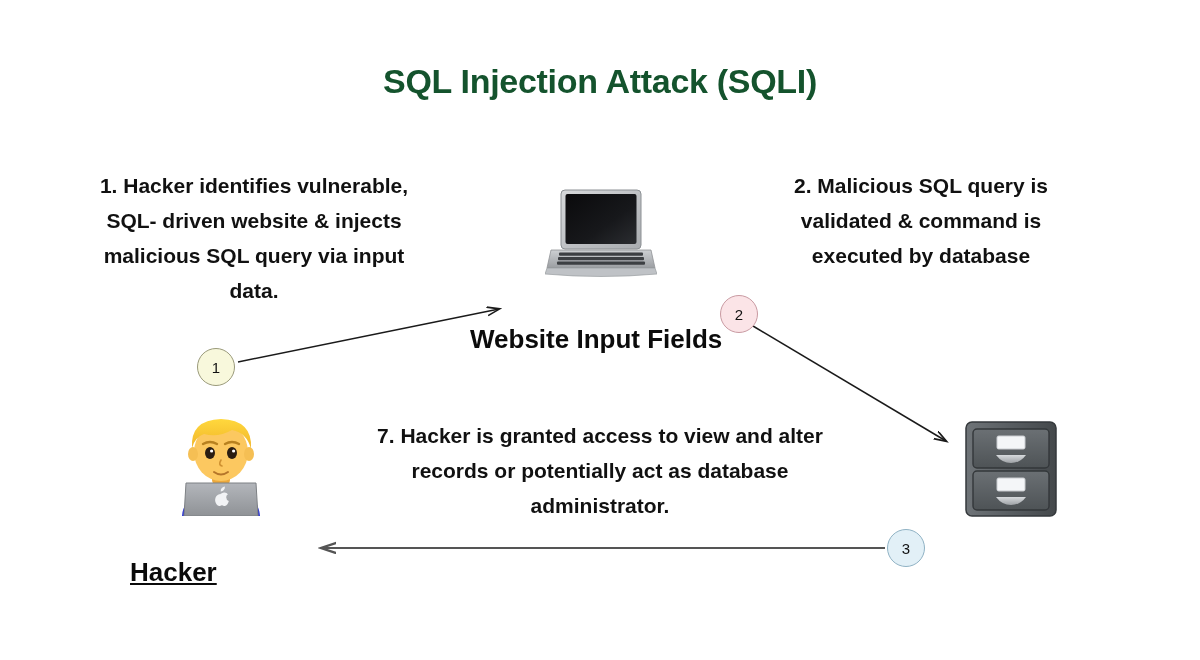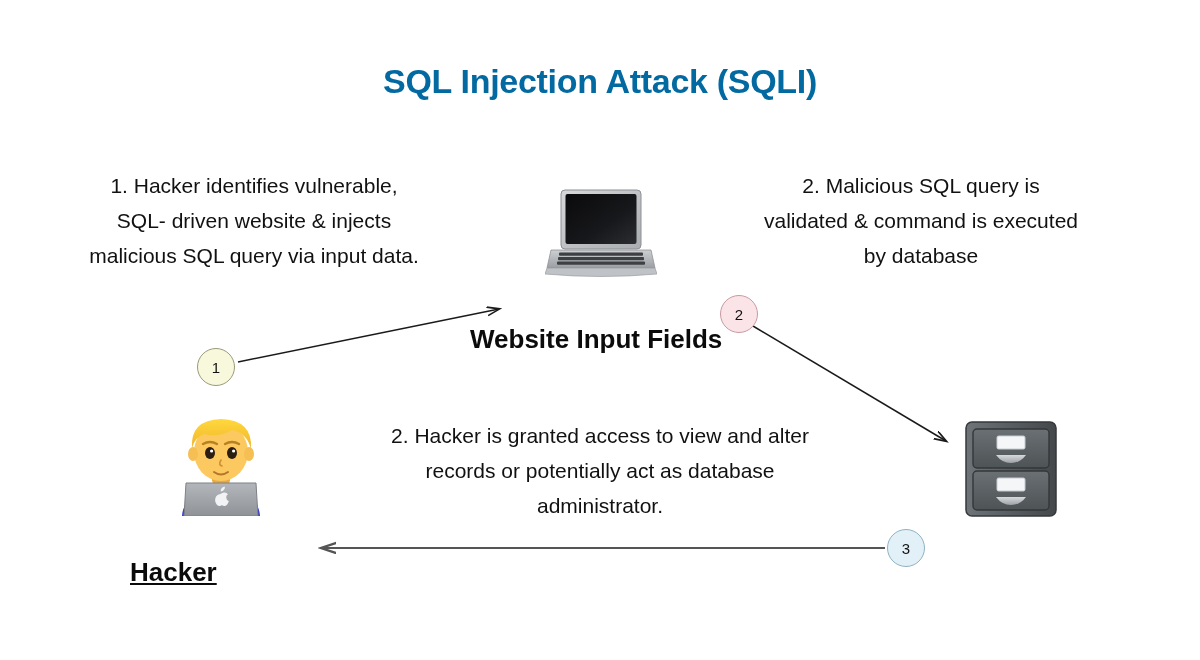--- a/index.html
+++ b/index.html
@@ -23,31 +23,31 @@
   
   #title {
     position: absolute;
     left: 0;
     top: 62px;
     width: 1200px;
     text-align: center;
     font-size: 34px;
     font-weight: 700;
     letter-spacing: -0.3px;
-    color: #0369a1;
+    color: #14532d;
   }
 
   
   .step-text {
     position: absolute;
     text-align: center;
     font-size: 21px;
     line-height: 35px;
     color: #111111;
-    font-weight: 400;
+    font-weight: 700;
   }
   #step1-text { left: 84px;  top: 168px; width: 340px; }
   #step2-text { left: 758px; top: 168px; width: 326px; }
   #step3-text { left: 372px; top: 418px; width: 456px; }
 
   
   .node-label {
     position: absolute;
     text-align: left;
     font-size: 26px;
@@ -96,21 +96,21 @@
 <body>
 
 <div id="canvas">
 
   <div id="title">SQL Injection Attack (SQLI)</div>
 
   <div class="step-text" id="step1-text">1. Hacker identifies vulnerable, SQL- driven website &amp; injects malicious SQL query via input data.</div>
 
   <div class="step-text" id="step2-text">2. Malicious SQL query is validated &amp; command is executed by database</div>
 
-  <div class="step-text" id="step3-text">2. Hacker is granted access to view and alter records or potentially act as database administrator.</div>
+  <div class="step-text" id="step3-text">7. Hacker is granted access to view and alter records or potentially act as database administrator.</div>
 
   <div class="icon-wrap" id="laptop-icon">
     <svg width="112" height="92" viewBox="0 0 112 92" xmlns="http://www.w3.org/2000/svg">
       <defs>
         <linearGradient id="lidg" x1="0" y1="0" x2="1" y2="1">
           <stop offset="0%" stop-color="#d6d8da"></stop>
           <stop offset="100%" stop-color="#a9acb0"></stop>
         </linearGradient>
         <linearGradient id="scrg" x1="0" y1="0" x2="1" y2="1">
           <stop offset="0%" stop-color="#0a0a0c"></stop>

